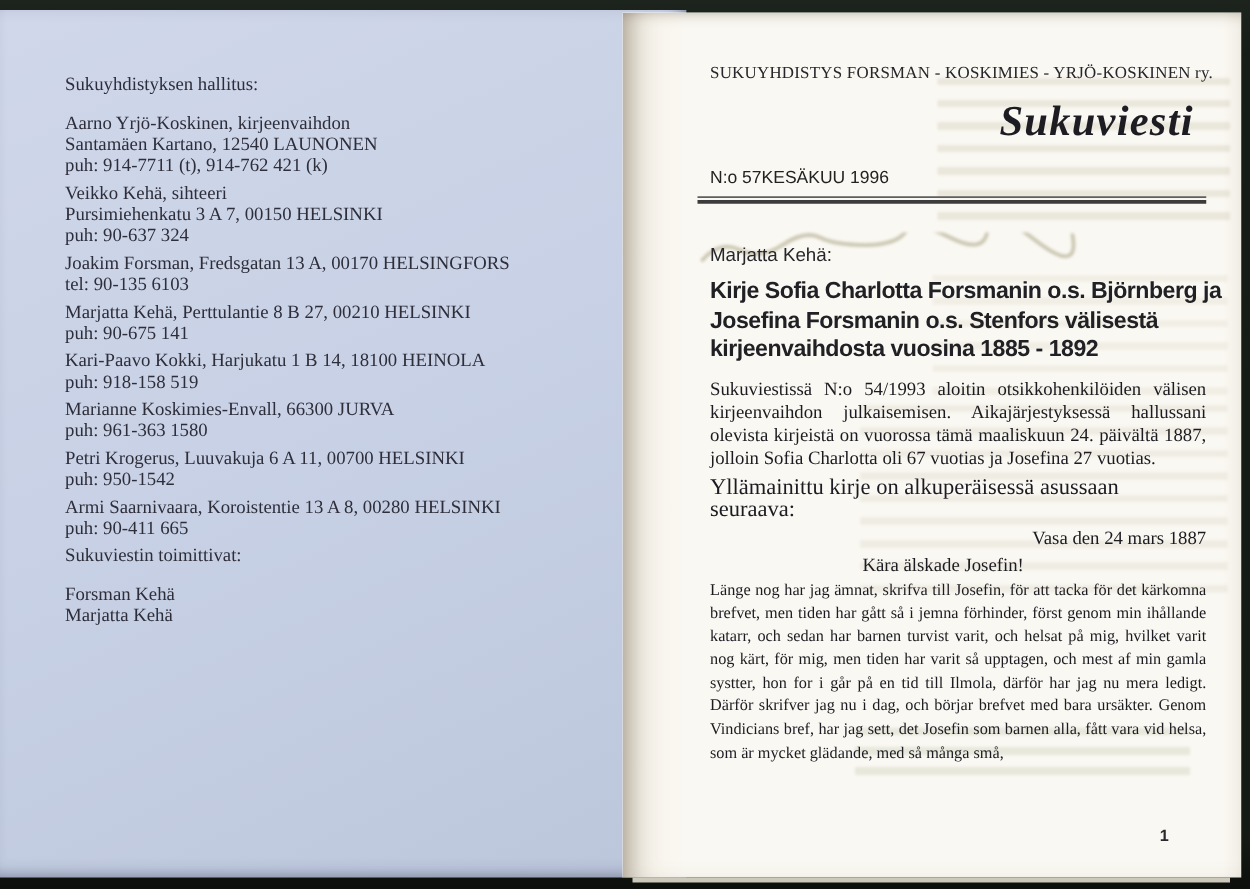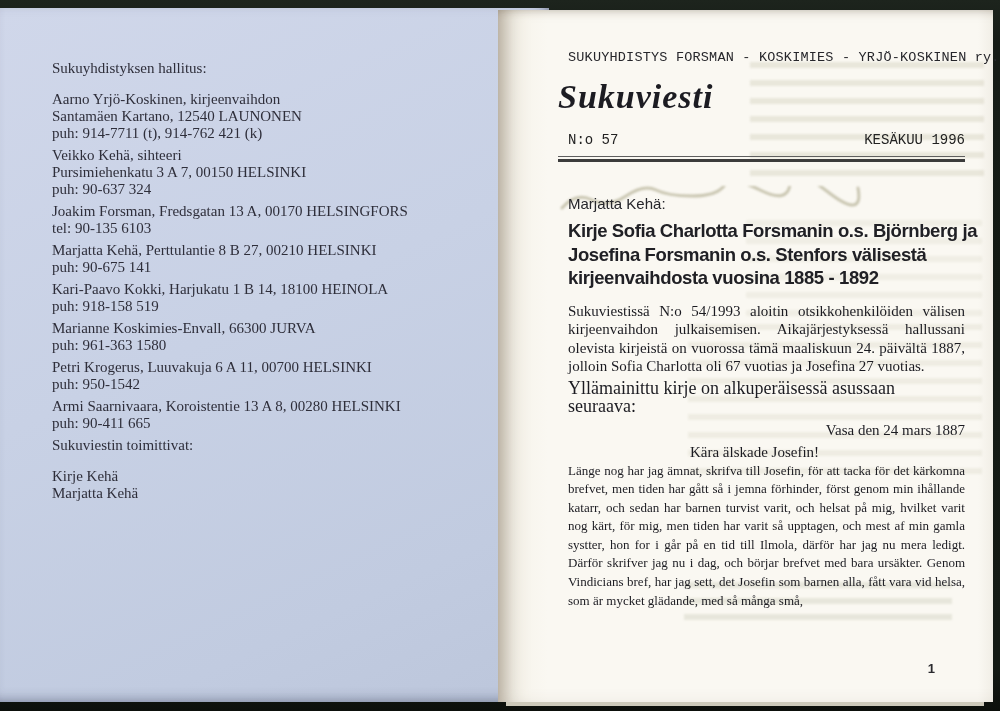--- a/index.html
+++ b/index.html
@@ -19,26 +19,26 @@
   .lp-para.gap-lg{margin-bottom:14px;}
   .lp-line{white-space:nowrap;}
   
   .page-right{
     position:absolute;left:498px;top:10px;width:495px;height:692px;
     background:linear-gradient(90deg,#efe9de 0%,#f6f3ea 3%,#faf8f2 10%,#faf8f2 97%,#f1eee6 100%);
     box-shadow:inset 20px 0 24px -16px rgba(85,72,52,.5), inset 0 8px 10px -8px rgba(85,72,52,.35);
   }
   .page-under{position:absolute;left:506px;top:702px;width:478px;height:4px;background:#cdc9ba;}
   .rp-content{position:relative;height:100%;padding:40px 28px 0 70px;box-sizing:border-box;color:#1d1d24;}
-  .society{font-family:Liberation Mono, monospace;font-size:13.5px;letter-spacing:.2px;color:#26262b;white-space:nowrap;}
-  .masthead{margin-top:14px;text-align:left;transform:translateX(-10px);
+  .society{font-family:Liberation Serif, serif;font-size:13.5px;letter-spacing:.2px;color:#26262b;white-space:nowrap;}
+  .masthead{margin-top:14px;text-align:right;transform:translateX(-10px);
     font-family:"Liberation Serif","DejaVu Serif",serif;font-weight:bold;font-style:italic;
     font-size:34px;line-height:36px;letter-spacing:1px;color:#1c1c22;}
-  .issue-row{display:flex;justify-content:space-between;margin-top:17px;
-    font-family:Liberation Mono, monospace;font-size:14px;color:#222;}
+  .issue-row{display:flex;justify-content:flex-start;margin-top:17px;
+    font-family:Liberation Sans, sans-serif;font-size:14px;color:#222;}
   .rule{margin-top:8px;margin-left:-10px;height:6px;
     background:linear-gradient(#5e5e5e 0 1.5px,transparent 1.5px 3px,#3c3c3c 3px 6px);}
   .author{margin-top:33px;font-family:"Liberation Sans","DejaVu Sans",sans-serif;font-size:15px;color:#26262b;}
   .article-title{margin-top:7px;font-family:"Liberation Sans","DejaVu Sans",sans-serif;
     font-size:18.5px;line-height:23.5px;letter-spacing:-0.4px;color:#202025;font-weight:700;}
   .article-title div{white-space:nowrap;}
   .body-para{margin-top:12px;font-size:15px;line-height:18.5px;text-align:justify;color:#1b1b21;}
   .lead-in{margin-top:3px;font-size:18px;line-height:18.5px;color:#1b1b21;}
   .dateline{margin-top:6px;font-size:15px;text-align:right;color:#1b1b21;}
   .salutation{margin-top:5px;font-size:15px;text-align:center;transform:translateX(-12px);color:#1b1b21;}
@@ -95,21 +95,21 @@
         <div class="lp-line">puh: 950-1542</div>
       </div>
       <div class="lp-para">
         <div class="lp-line">Armi Saarnivaara, Koroistentie 13 A 8, 00280 HELSINKI</div>
         <div class="lp-line">puh: 90-411 665</div>
       </div>
       <div class="lp-para gap-lg">
         <div class="lp-line">Sukuviestin toimittivat:</div>
       </div>
       <div class="lp-para">
-        <div class="lp-line">Kirje Kehä</div>
+        <div class="lp-line">Forsman Kehä</div>
         <div class="lp-line">Marjatta Kehä</div>
       </div>
     </div>
   </div>
 
   <div class="page-right">
 
     <div class="ghost ghost-lines g1"></div>
     <div class="ghost g-squiggle">
       <svg width="310" height="34" viewBox="0 0 310 34">

